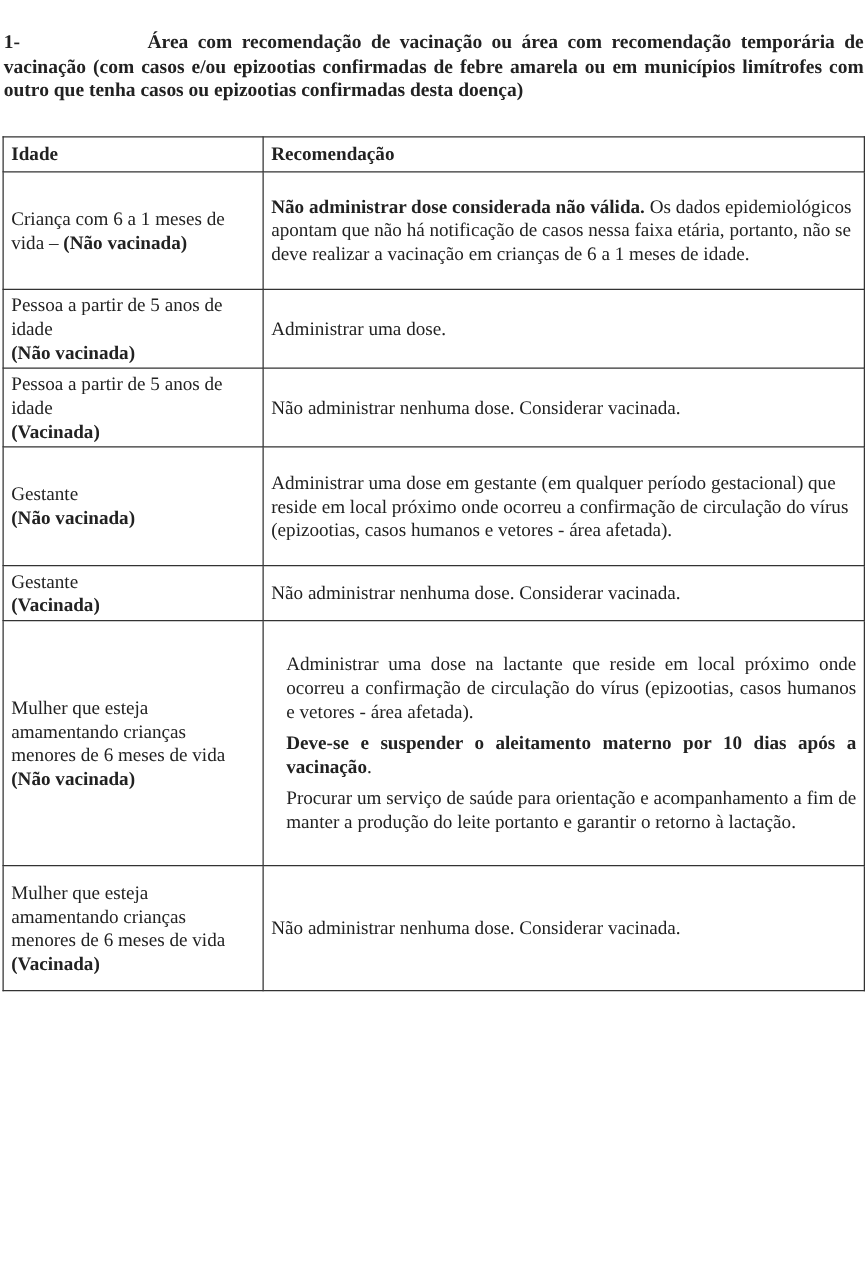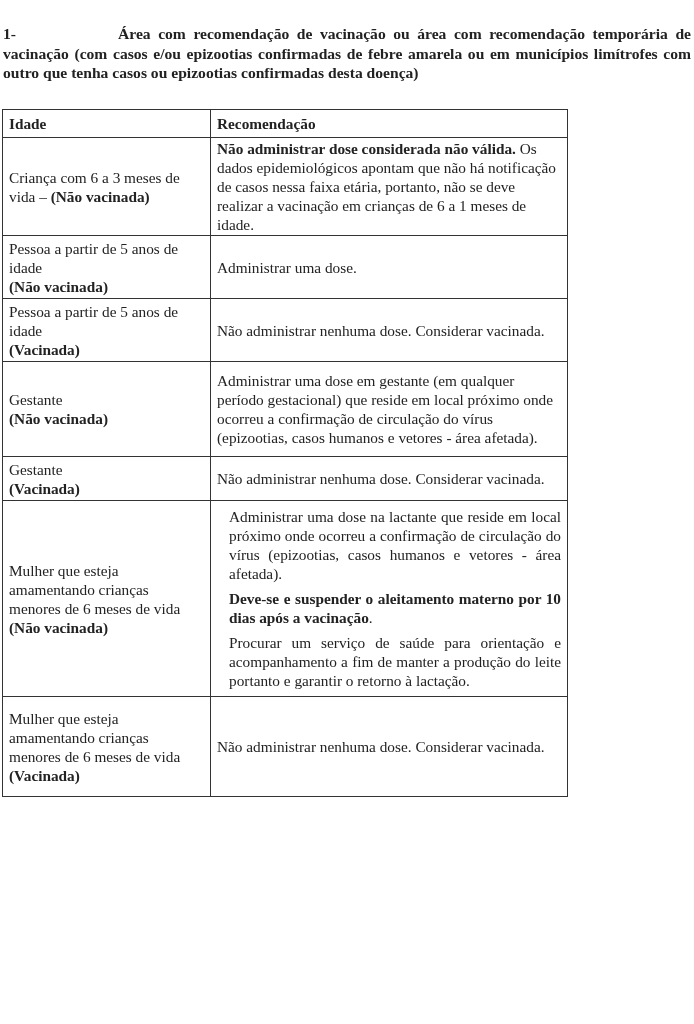--- a/index.html
+++ b/index.html
@@ -1,19 +1,19 @@
 <!DOCTYPE html>
 <html><head>
 <meta charset="utf-8">
 <style>
   html, body { margin:0; padding:0; background:#ffffff; }
   body { width:694px; height:1024px; overflow:hidden; font-family:"Liberation Serif","DejaVu Serif",serif; color:#222; }
   .heading { position:absolute; left:3px; top:24px; width:688px; font-weight:bold; font-size:15.6px; line-height:19.5px; text-align:justify; }
   .heading .num { display:inline-block; width:115px; }
-  table.rec { position:absolute; left:2px; top:109px; width:566px; border-collapse:collapse; font-size:15.3px; line-height:19px; }
+  table.rec { position:absolute; left:2px; top:109px; width:690px; border-collapse:collapse; font-size:15.3px; line-height:19px; }
   table.rec td, table.rec th { border:1.3px solid #333; vertical-align:middle; padding:1px 6px 1px 6px; text-align:left; }
   table.rec th { font-weight:bold; padding-top:4px; padding-bottom:4px; }
   td.age { width:195px; }
   td.rec-cell { text-align:justify; }
   .b { font-weight:bold; }
   p.para { margin:0 0 6px 12px; text-align:justify; }
   p.para:last-child { margin-bottom:0; }
 </style>
 </head>
 <body>
@@ -23,21 +23,21 @@
 </div>
 
 <table class="rec">
   <tbody>
       <tr>
     <th class="age">Idade</th>
     <th>Recomendação</th>
   </tr>
 
   <tr style="height:94px">
-    <td class="age"><span>Criança com 6 a 3 meses de vida – </span><span class="b">(Não vacinada)</span></td>
+    <td class="age"><span>Criança com 6 a 1 meses de vida – </span><span class="b">(Não vacinada)</span></td>
     <td class="rec-cell"><span class="b">Não administrar dose considerada não válida.</span><span> Os dados epidemiológicos apontam que não há notificação de casos nessa faixa etária, portanto, não se deve realizar a vacinação em crianças de 6 a 1 meses de idade.</span></td>
   </tr>
 
 
 
 
   <tr style="height:63px">
     <td class="age"><span>Pessoa a partir de 5 anos de idade</span><br><span class="b">(Não vacinada)</span></td>
     <td class="rec-cell">Administrar uma dose.</td>
   </tr>

